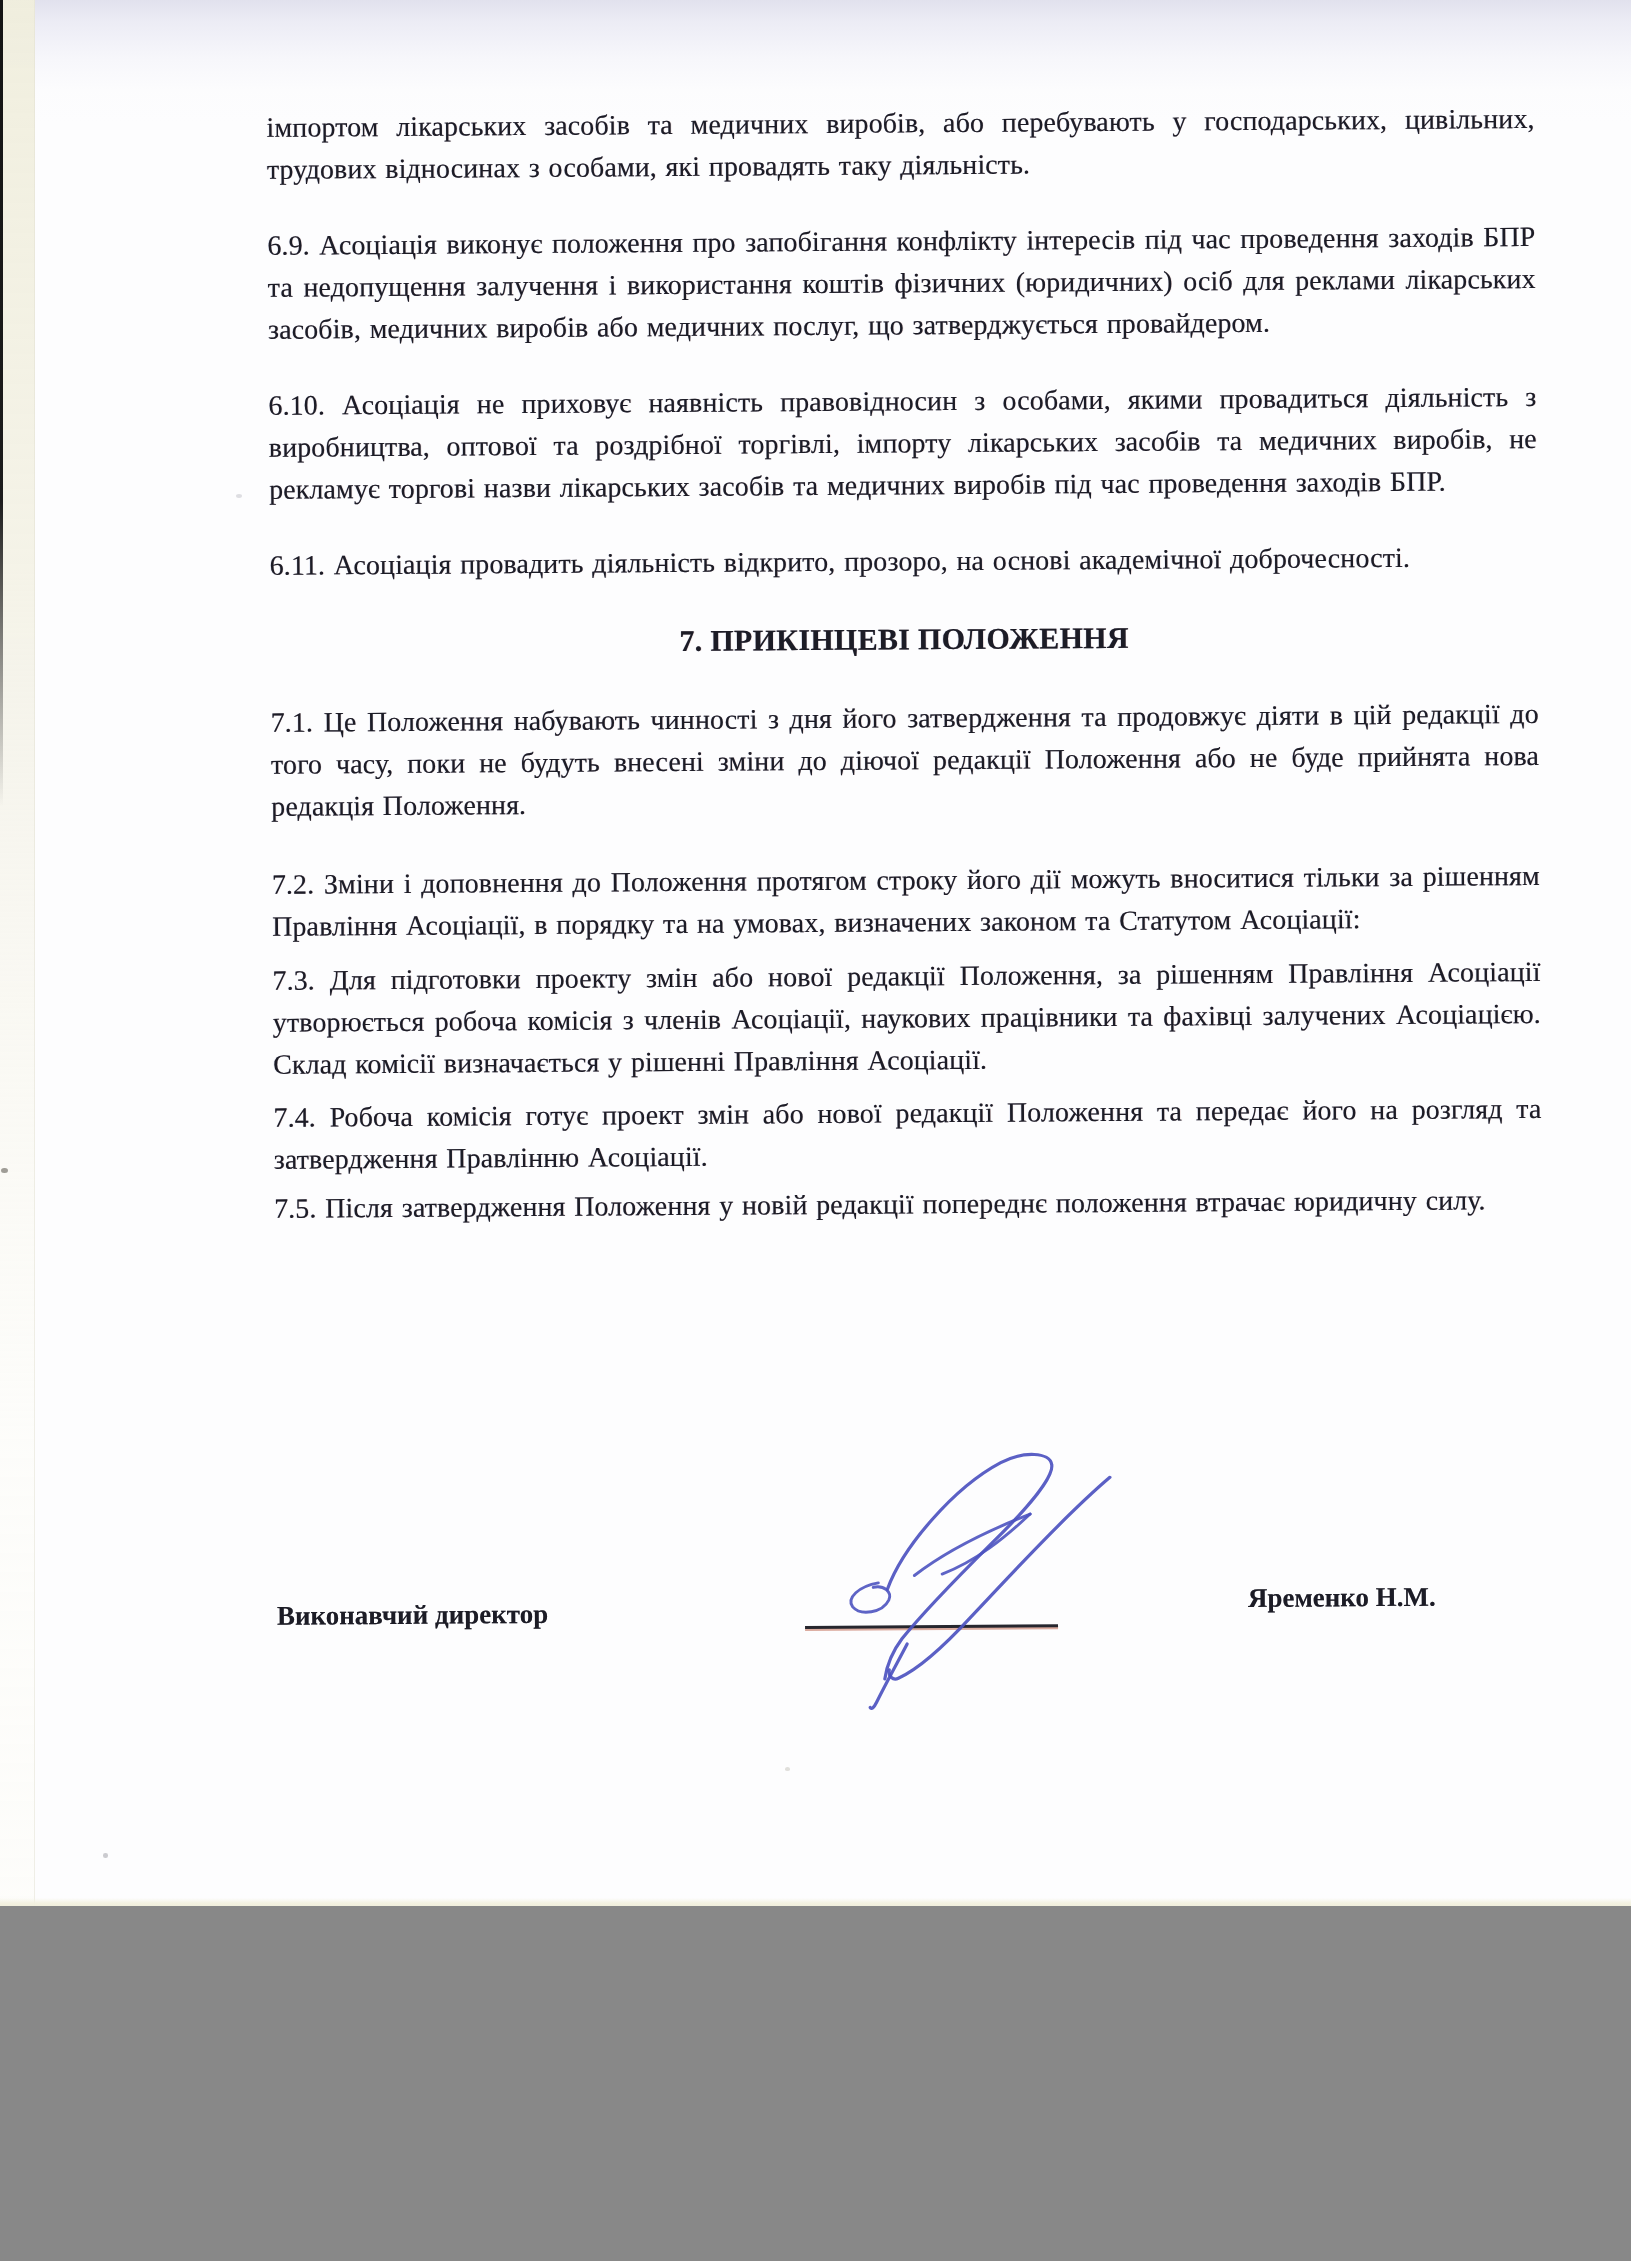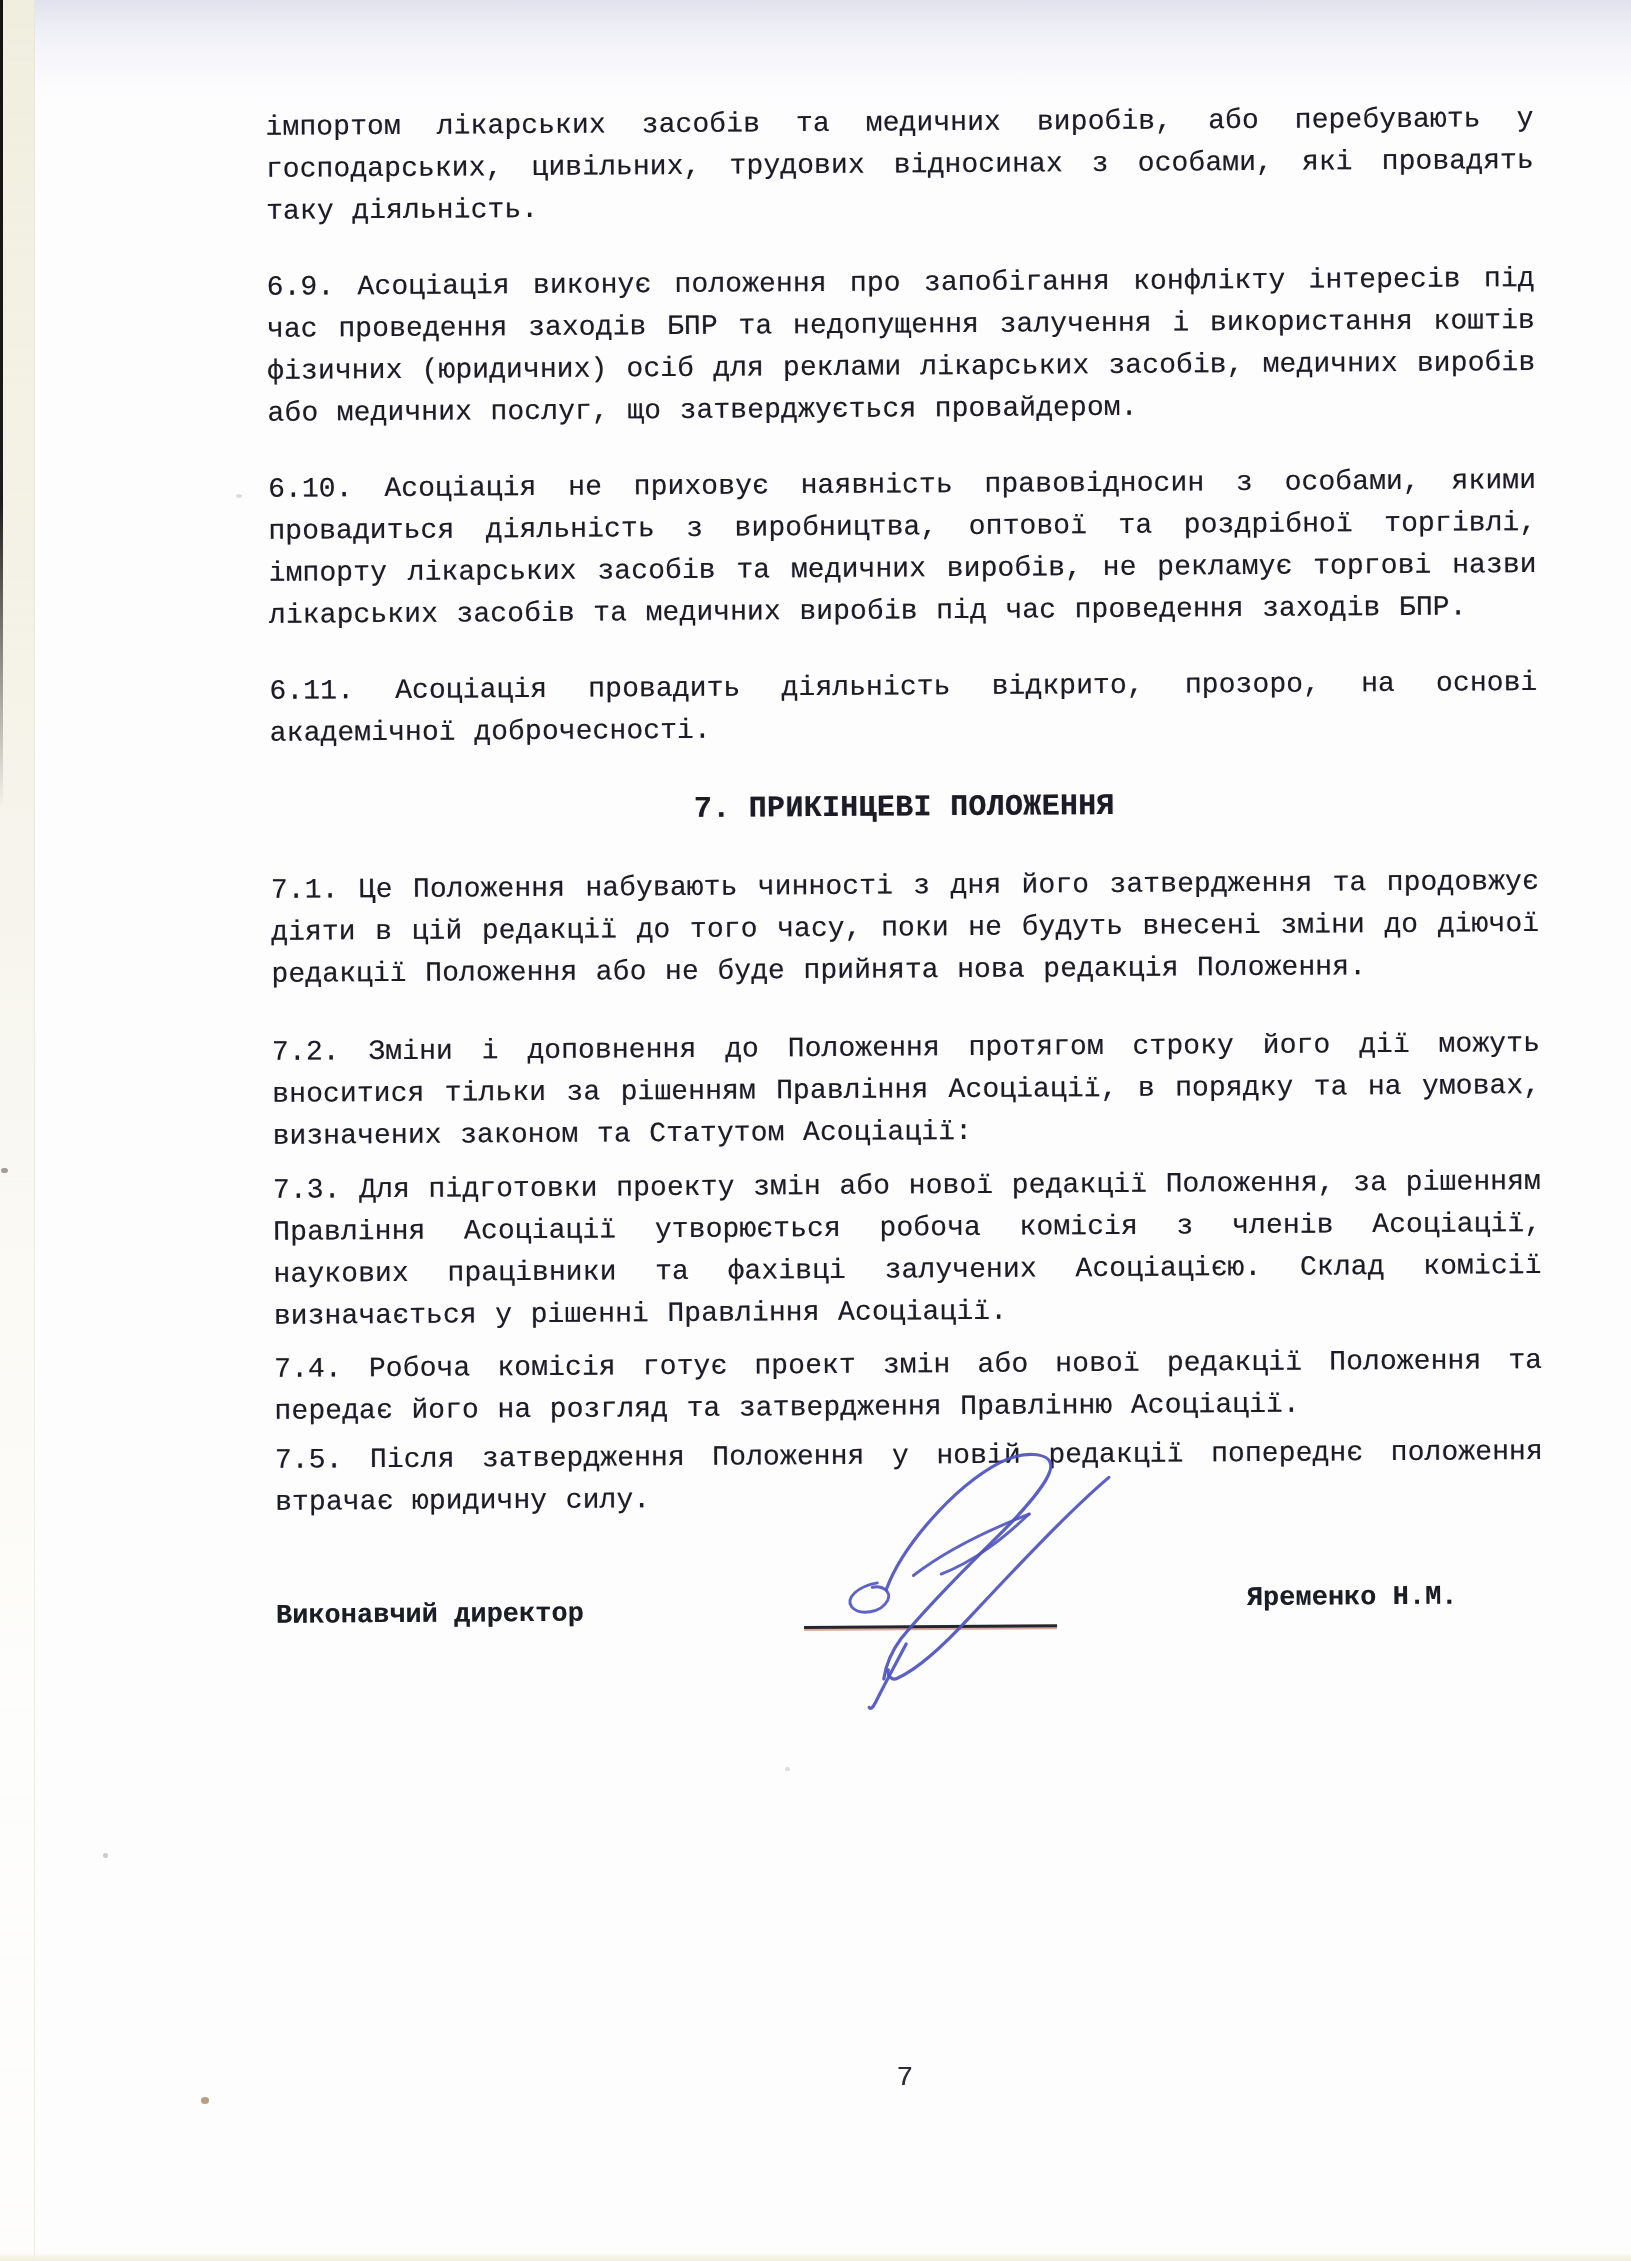--- a/index.html
+++ b/index.html
@@ -1,21 +1,21 @@
 <!DOCTYPE html>
 <html lang="uk" style="font-size:10.3px"><head>
 <meta charset="utf-8">
 <style>
   html,body{margin:0;padding:0;background:#888;}
   .scan{
     position:relative;
-    width:1631px;height:2261px;
+    width:1631px;height:1906px;
     background:#fdfdfe;
     overflow:hidden;
-    font-family:Liberation Mono, monospace;
+    font-family:Liberation Serif, serif;
   }
   
   .top-tint{
     position:absolute;left:0;top:0;width:100%;height:123px;
     background:linear-gradient(180deg,
       rgba(203,203,224,.55) 0%,
       rgba(216,216,234,.45) 22.6px,
       rgba(232,232,244,.30) 58px,
       rgba(245,245,250,.12) 90px,
       rgba(255,255,255,0) 123px);

